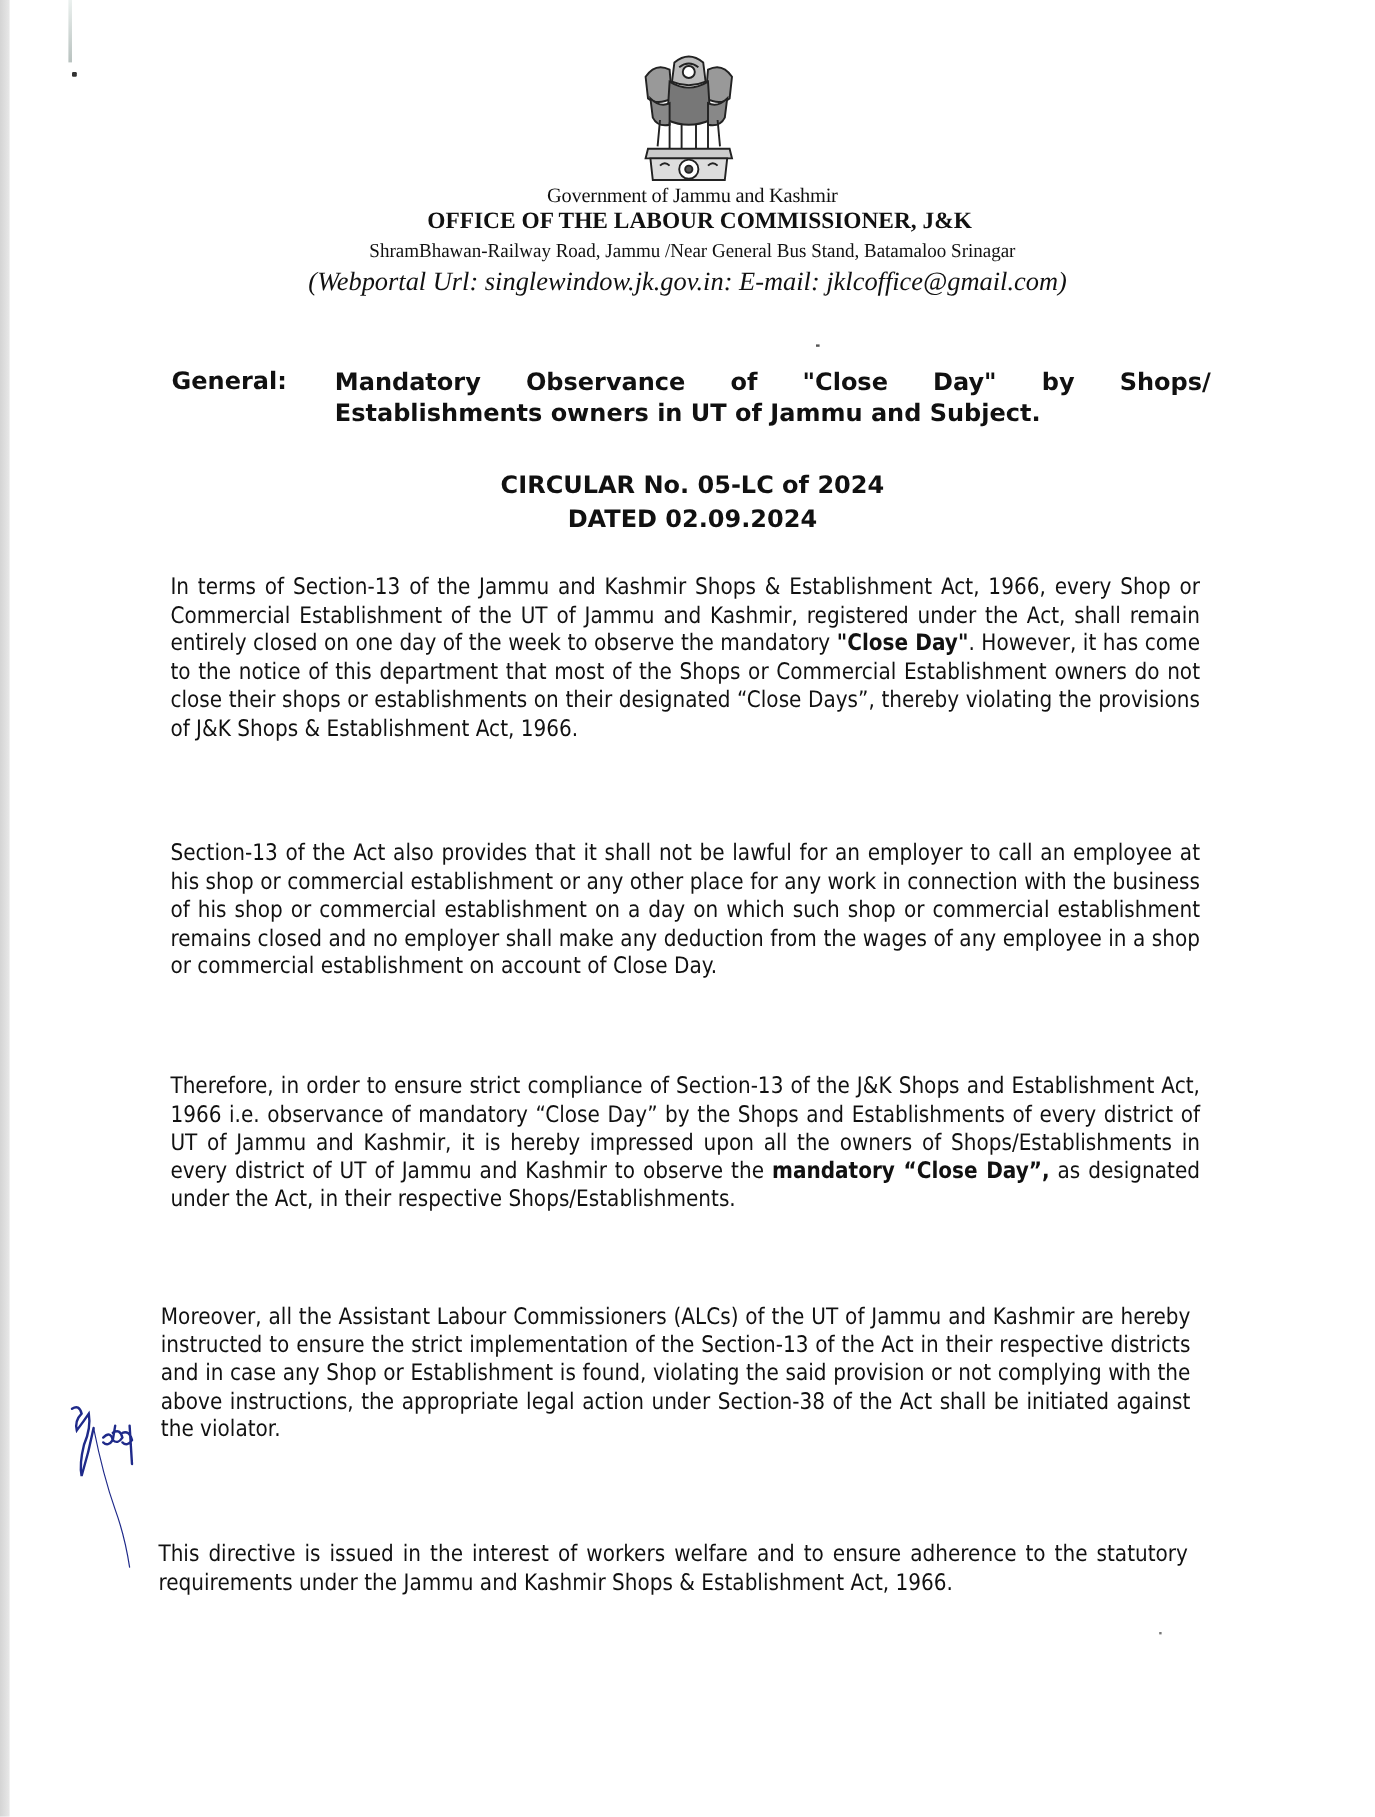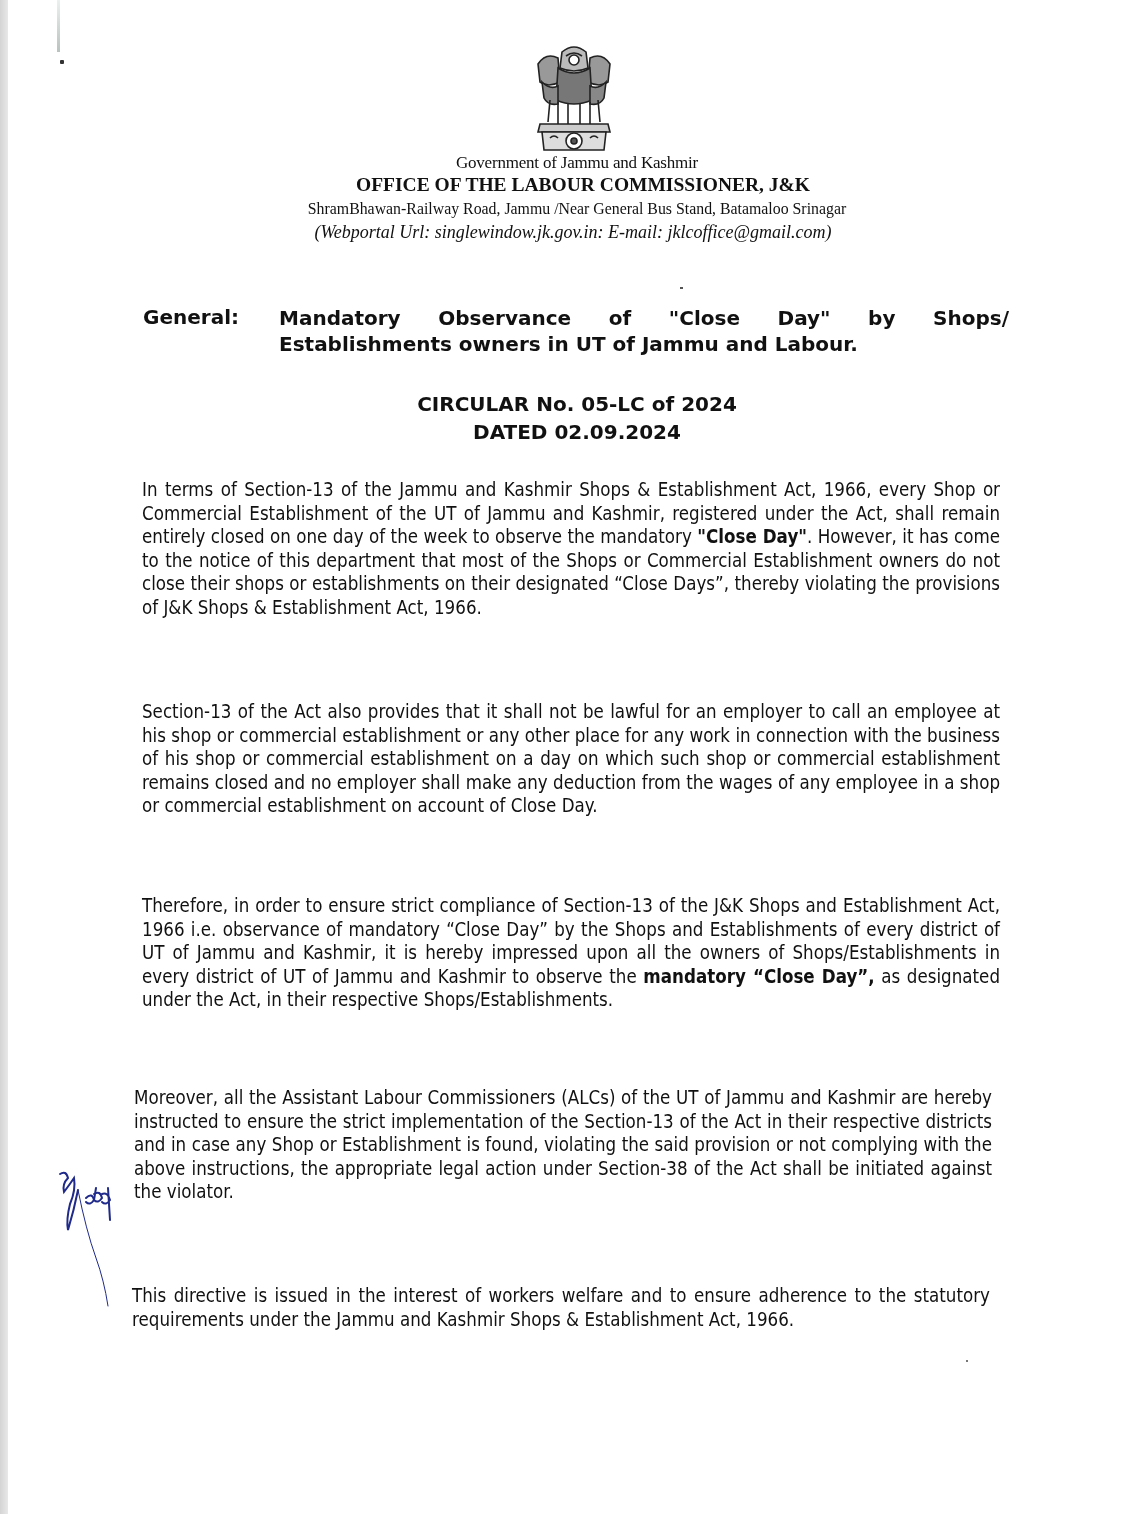--- a/index.html
+++ b/index.html
@@ -12,21 +12,21 @@
   .scan-mark { position: absolute; left: 57px; top: 0; width: 3px; height: 52px;
     background: linear-gradient(to bottom, #e3ebe8, #9aa8a4); opacity: .7; }
   .scan-dot { position: absolute; left: 60px; top: 60px; width: 4px; height: 4px; background: #333; border-radius: 1px; }
 
   .emblem { position: absolute; left: 528px; top: 38px; width: 92px; height: 116px; }
 
   .hdr { position: absolute; left: 0; width: 1146px; text-align: center; font-family: "Liberation Serif", serif; white-space: nowrap; }
   .hdr-gov { top: 153px; font-size: 17px; letter-spacing: -0.2px; left: 4px; }
   .hdr-office { top: 174px; font-size: 19.5px; font-weight: bold; left: 10px; }
   .hdr-address { top: 199px; font-size: 16.5px; left: 4px; transform: scaleX(0.96); }
-  .hdr-web { top: 222px; font-size: 18px; font-style: italic; left: 0; }
+  .hdr-web { top: 222px; font-size: 22px; font-style: italic; left: 0; }
 
   .subject { position: absolute; top: 305px; left: 143px; width: 866px; }
   .subject-label { position: absolute; left: 0; top: 0; font-weight: bold; font-size: 20px; }
   .subject-text { position: absolute; left: 136px; top: 0; width: 730px; font-weight: bold; font-size: 20px; line-height: 26px; text-align: justify; text-align-last: left; }
   .subject-line1 { display: block; text-align: justify; text-align-last: justify; }
   .subject-line2 { display: block; }
 
   .circ { position: absolute; left: 0; width: 1146px; text-align: center; font-weight: bold; font-size: 20px; }
   .circ-no { top: 392px; left: 4px; }
   .circ-date { top: 420px; left: 4px; }
@@ -80,21 +80,21 @@
 
 <div class="hdr hdr-gov">Government of Jammu and Kashmir</div>
 <div class="hdr hdr-office">OFFICE OF THE LABOUR COMMISSIONER, J&amp;K</div>
 <div class="hdr hdr-address">ShramBhawan-Railway Road, Jammu /Near General Bus Stand, Batamaloo Srinagar</div>
 <div class="hdr hdr-web">(Webportal Url: singlewindow.jk.gov.in: E-mail: jklcoffice@gmail.com)</div>
 
 <div class="subject">
   <div class="subject-label">General:</div>
   <div class="subject-text">
     <span class="subject-line1">Mandatory Observance of "Close Day" by Shops/</span>
-    <span class="subject-line2">Establishments owners in UT of Jammu and Labour.</span>
+    <span class="subject-line2">Establishments owners in UT of Jammu and Subject.</span>
   </div>
 </div>
 
 <div class="circ circ-no">CIRCULAR No. 05-LC of 2024</div>
 <div class="circ circ-date">DATED 02.09.2024</div>
 
 <div class="para p1">
   <span class="w"><span>In terms of Section-13 of the Jammu and Kashmir Shops &amp; Establishment Act, 1966, every Shop or Commercial Establishment of the UT of Jammu and Kashmir, registered under the Act, shall remain entirely closed on one day of the week to observe the mandatory </span><b>"Close Day"</b><span>. However, it has come to the notice of this department that most of the Shops or Commercial Establishment owners do not close their shops or establishments on their designated “Close Days”, thereby violating the provisions of J&amp;K Shops &amp; Establishment Act, 1966.</span></span>
 </div>
 

